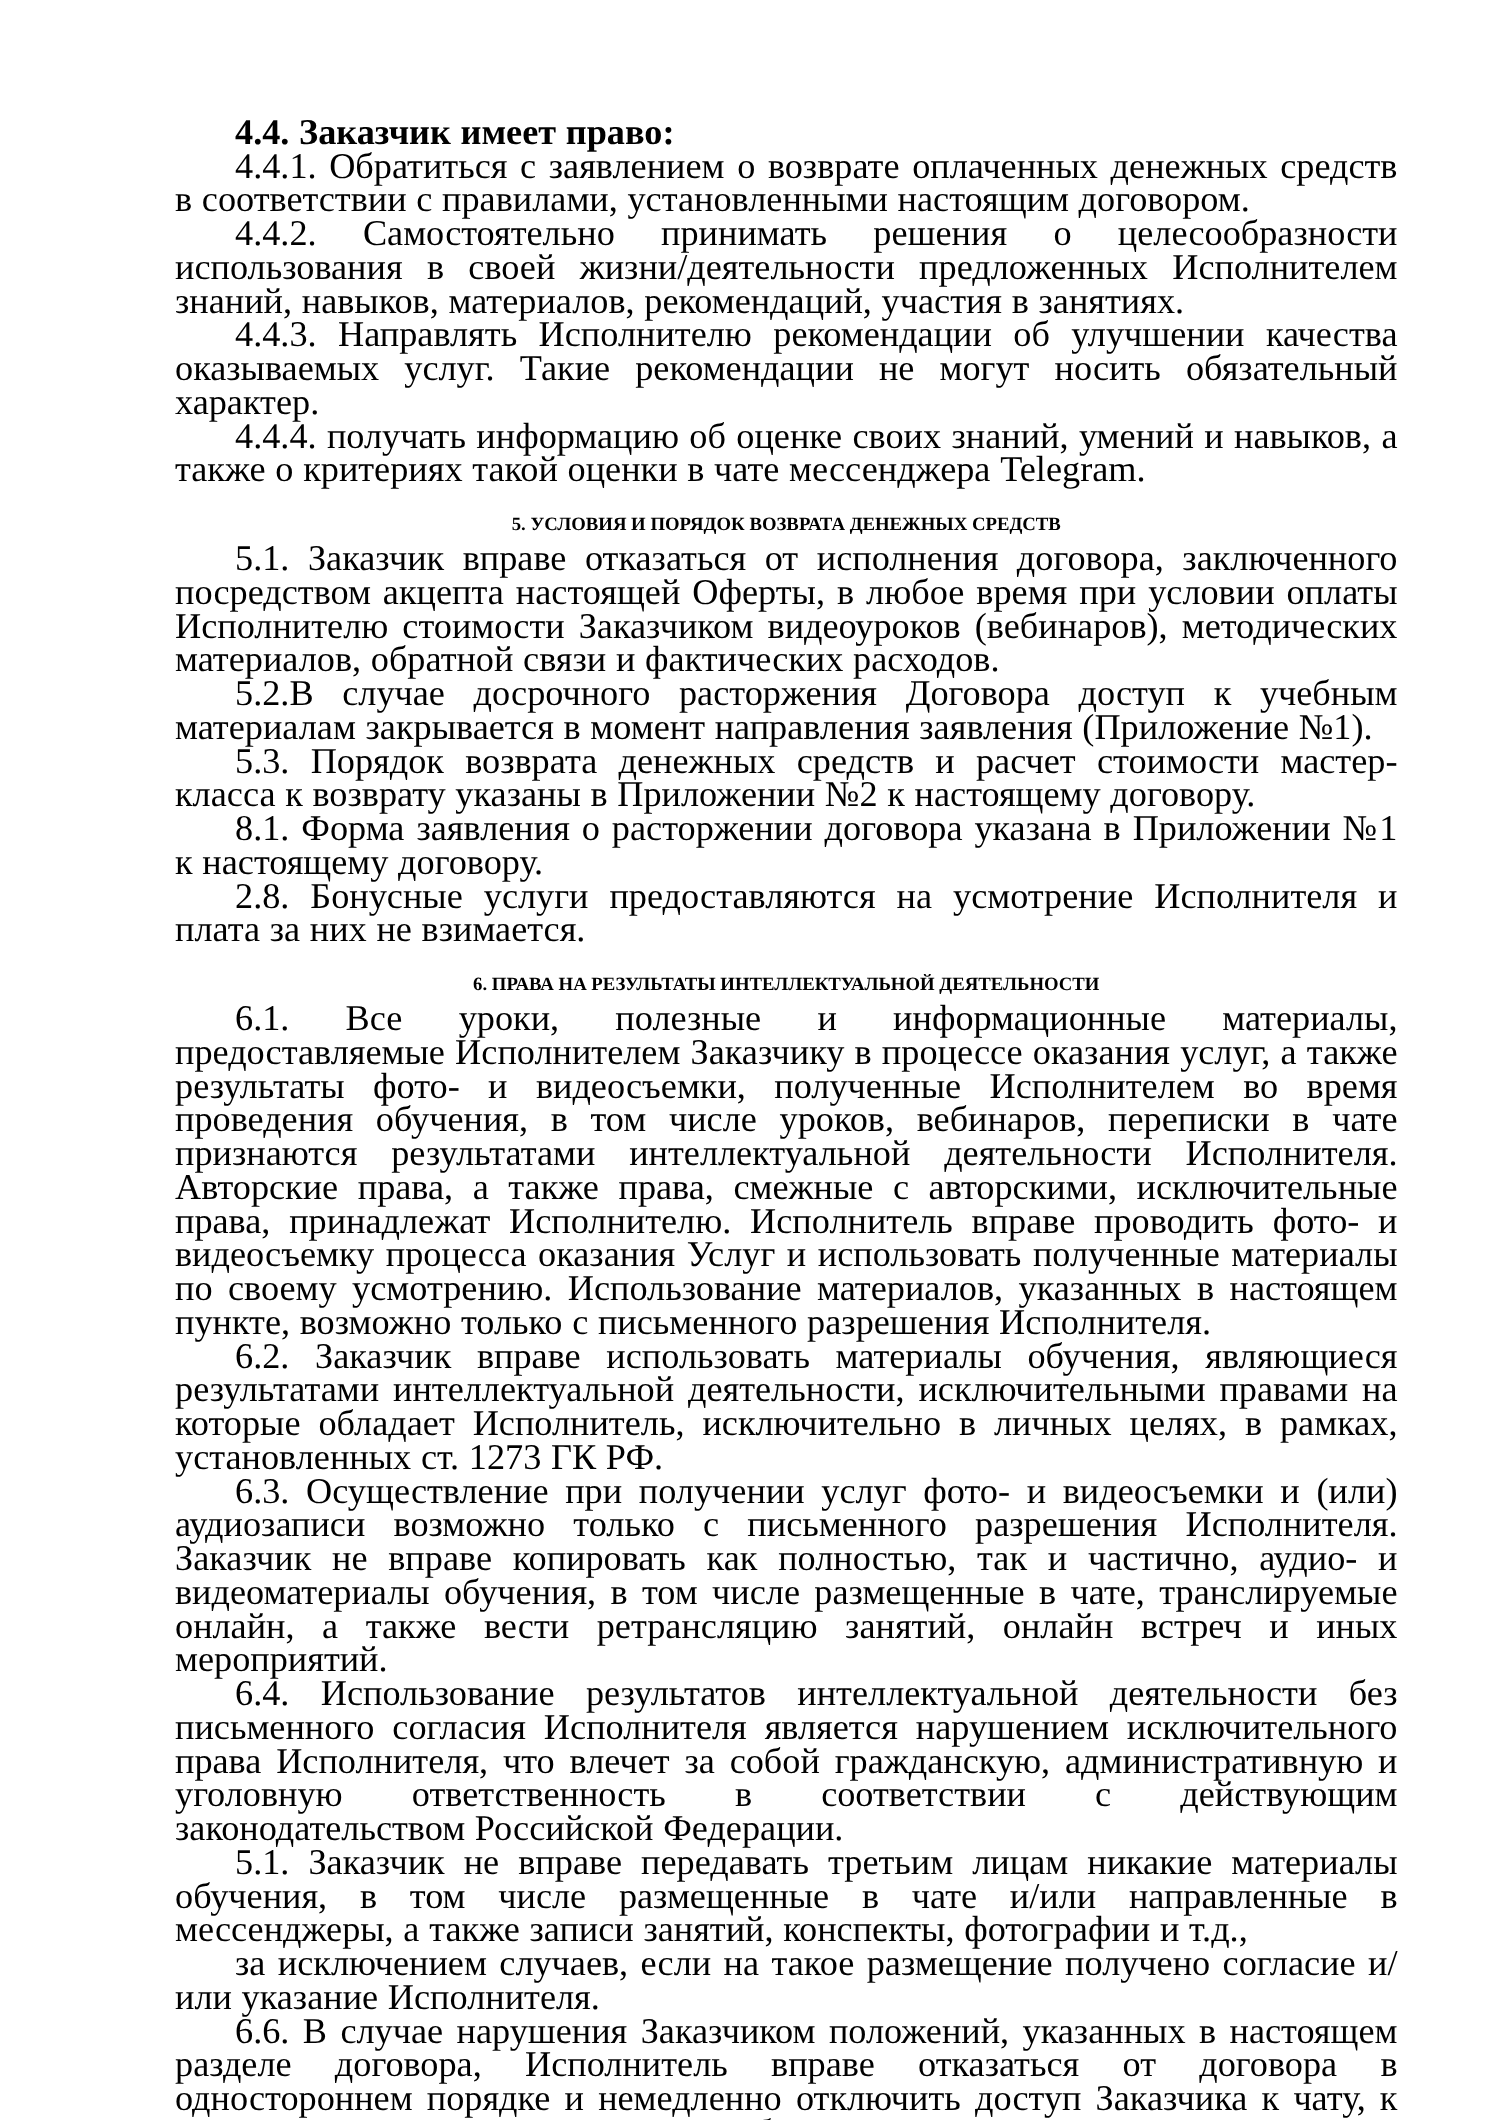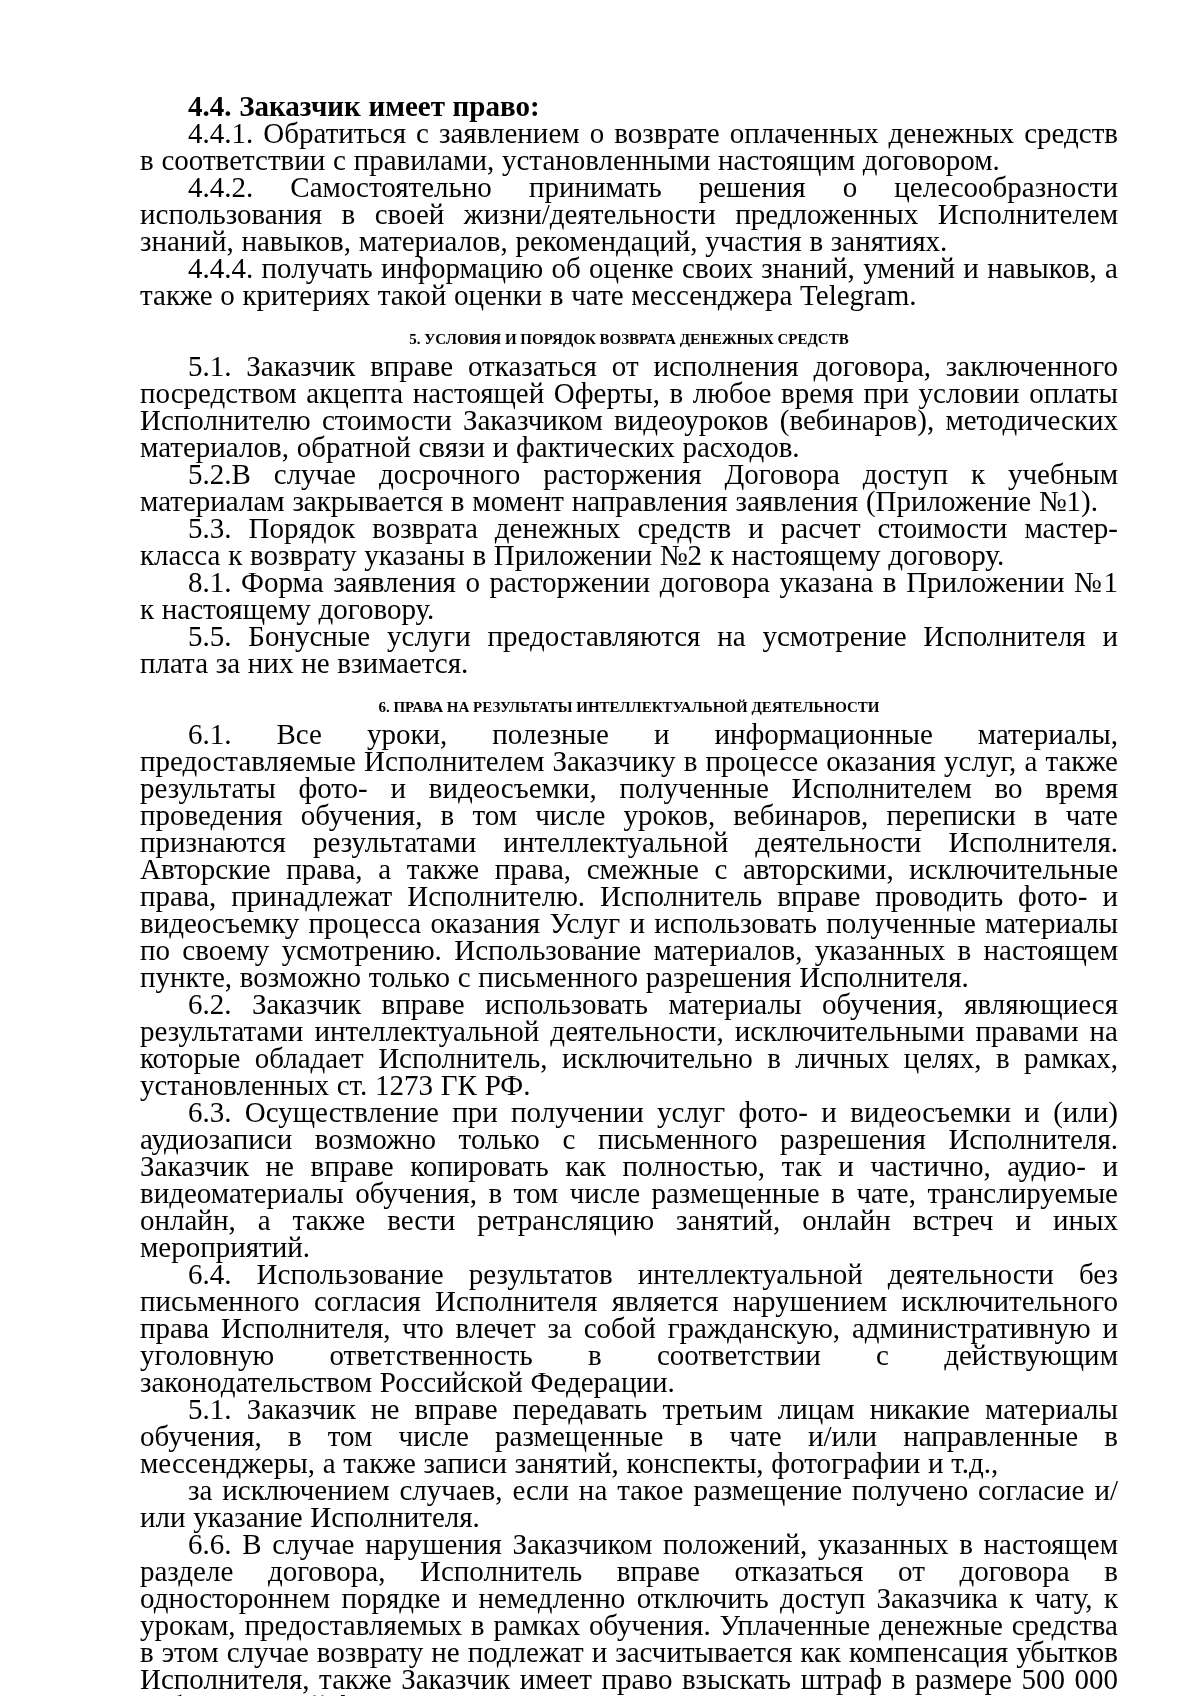--- a/index.html
+++ b/index.html
@@ -32,28 +32,29 @@
     text-indent: 0;
   }
 </style>
 </head>
 <body>
 
 <div class="page">
   <p class="clause bold">4.4. Заказчик имеет право:</p>
   <p class="clause">4.4.1. Обратиться с заявлением о возврате оплаченных денежных средств в соответствии с правилами, установленными настоящим договором.</p>
   <p class="clause">4.4.2. Самостоятельно принимать решения о целесообразности использования в своей жизни/деятельности предложенных Исполнителем знаний, навыков, материалов, рекомендаций, участия в занятиях.</p>
+  <p class="clause">4.4.3. Направлять Исполнителю рекомендации об улучшении качества оказываемых услуг. Такие рекомендации не могут носить обязательный характер.</p>
   <p class="clause">4.4.4. получать информацию об оценке своих знаний, умений и навыков, а также о критериях такой оценки в чате мессенджера Telegram.</p>
 
   <h2 class="section-heading">5. УСЛОВИЯ И ПОРЯДОК ВОЗВРАТА ДЕНЕЖНЫХ СРЕДСТВ</h2>
   <p class="clause">5.1. Заказчик вправе отказаться от исполнения договора, заключенного посредством акцепта настоящей Оферты, в любое время при условии оплаты Исполнителю стоимости Заказчиком видеоуроков (вебинаров), методических материалов, обратной связи и фактических расходов.</p>
   <p class="clause">5.2.В случае досрочного расторжения Договора доступ к учебным материалам закрывается в момент направления заявления (Приложение №1).</p>
   <p class="clause">5.3. Порядок возврата денежных средств и расчет стоимости мастер-класса к возврату указаны в Приложении №2 к настоящему договору.</p>
   <p class="clause">8.1. Форма заявления о расторжении договора указана в Приложении №1 к настоящему договору.</p>
-  <p class="clause">5.5. Бонусные услуги предоставляются на усмотрение Исполнителя и плата за них не взимается.</p>
+  <p class="clause">2.8. Бонусные услуги предоставляются на усмотрение Исполнителя и плата за них не взимается.</p>
 
   <h2 class="section-heading">6. ПРАВА НА РЕЗУЛЬТАТЫ ИНТЕЛЛЕКТУАЛЬНОЙ ДЕЯТЕЛЬНОСТИ</h2>
   <p class="clause">6.1. Все уроки, полезные и информационные материалы, предоставляемые Исполнителем Заказчику в процессе оказания услуг, а также результаты фото- и видеосъемки, полученные Исполнителем во время проведения обучения, в том числе уроков, вебинаров, переписки в чате признаются результатами интеллектуальной деятельности Исполнителя. Авторские права, а также права, смежные с авторскими, исключительные права, принадлежат Исполнителю. Исполнитель вправе проводить фото- и видеосъемку процесса оказания Услуг и использовать полученные материалы по своему усмотрению. Использование материалов, указанных в настоящем пункте, возможно только с письменного разрешения Исполнителя.</p>
   <p class="clause">6.2. Заказчик вправе использовать материалы обучения, являющиеся результатами интеллектуальной деятельности, исключительными правами на которые обладает Исполнитель, исключительно в личных целях, в рамках, установленных ст. 1273 ГК РФ.</p>
   <p class="clause">6.3. Осуществление при получении услуг фото- и видеосъемки и (или) аудиозаписи возможно только с письменного разрешения Исполнителя. Заказчик не вправе копировать как полностью, так и частично, аудио- и видеоматериалы обучения, в том числе размещенные в чате, транслируемые онлайн, а также вести ретрансляцию занятий, онлайн встреч и иных мероприятий.</p>
   <p class="clause">6.4. Использование результатов интеллектуальной деятельности без письменного согласия Исполнителя является нарушением исключительного права Исполнителя, что влечет за собой гражданскую, административную и уголовную ответственность в соответствии с действующим законодательством Российской Федерации.</p>
   <p class="clause">5.1. Заказчик не вправе передавать третьим лицам никакие материалы обучения, в том числе размещенные в чате и/или направленные в мессенджеры, а также записи занятий, конспекты, фотографии и т.д.,</p>
   <p class="clause">за исключением случаев, если на такое размещение получено согласие и/или указание Исполнителя.</p>
   <p class="clause">6.6. В случае нарушения Заказчиком положений, указанных в настоящем разделе договора, Исполнитель вправе отказаться от договора в одностороннем порядке и немедленно отключить доступ Заказчика к чату, к урокам, предоставляемых в рамках обучения. Уплаченные денежные средства в этом случае возврату не подлежат и засчитывается как компенсация убытков Исполнителя, также Заказчик имеет право взыскать штраф в размере 500 000 руб. за каждый факт нарушения.</p>
 

